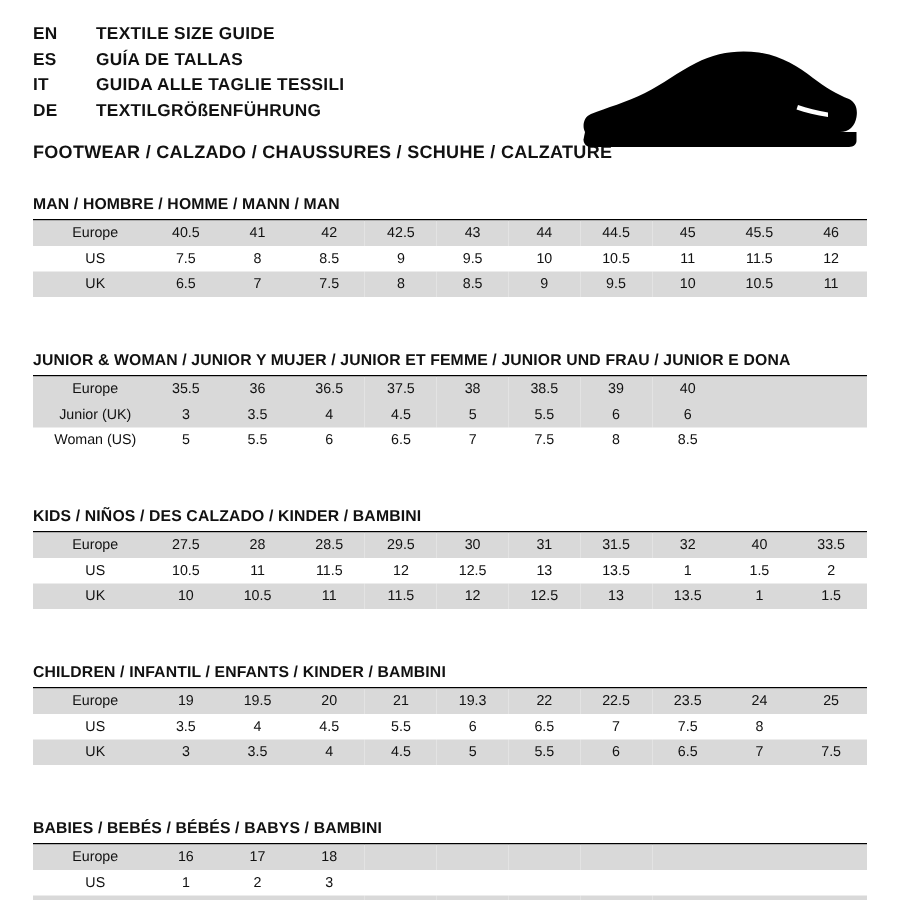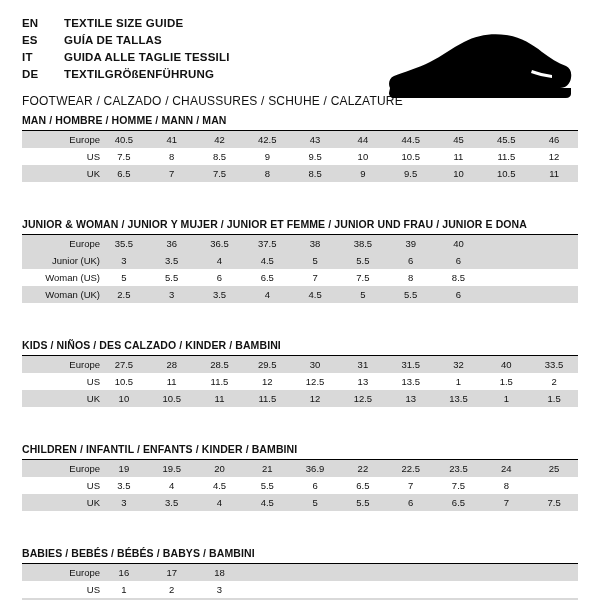--- a/index.html
+++ b/index.html
@@ -43,28 +43,28 @@
   }
   .shoe-wrap {
     position: absolute;
     right: 6px;
     top: 16px;
     width: 190px;
     height: 68px;
   }
   .title-footwear {
     font-size: 12px;
-    font-weight: normal;
+    font-weight: bold;
     letter-spacing: 0.2px;
     margin-top: 10px;
   }
 
   
   .section {
-    margin-top: 6px;
+    margin-top: 22px;
   }
   .section.tight {
     margin-top: 36px;
   }
   .section-title {
     font-size: 10.5px;
     font-weight: bold;
     letter-spacing: 0.1px;
     padding-bottom: 4px;
     border-bottom: 1px solid #000000;
@@ -77,21 +77,21 @@
   }
   table.size td {
     font-size: 9.5px;
     height: 17px;
     line-height: 17px;
     padding: 0;
     text-align: center;
     color: #111111;
   }
   table.size td.lbl {
-    text-align: right;
+    text-align: center;
     padding-left: 5px;
   }
   table.size tr.shade td {
     background: #d9d9d9;
   }
   .col-label {
     width: 78px;
   }
 </style>
 </head>
@@ -241,33 +241,20 @@
           <td>5.5</td>
           <td>6</td>
           <td>6.5</td>
           <td>7</td>
           <td>7.5</td>
           <td>8</td>
           <td>8.5</td>
           <td></td>
           <td></td>
         </tr>
-        <tr class="shade">
-          <td class="lbl">Woman (UK)</td>
-          <td>2.5</td>
-          <td>3</td>
-          <td>3.5</td>
-          <td>4</td>
-          <td>4.5</td>
-          <td>5</td>
-          <td>5.5</td>
-          <td>6</td>
-          <td></td>
-          <td></td>
-        </tr>
       </tbody>
     </table>
   </div>
 
   <div class="section tight">
     <div class="section-title">KIDS / NIÑOS / DES CALZADO / KINDER / BAMBINI</div>
     <table class="size">
       <colgroup>
           <col class="col-label">
           <col>
@@ -341,21 +328,21 @@
           <col>
           <col>
         </colgroup>
       <tbody>
         <tr class="shade">
           <td class="lbl">Europe</td>
           <td>19</td>
           <td>19.5</td>
           <td>20</td>
           <td>21</td>
-          <td>36.9</td>
+          <td>19.3</td>
           <td>22</td>
           <td>22.5</td>
           <td>23.5</td>
           <td>24</td>
           <td>25</td>
         </tr>
         <tr>
           <td class="lbl">US</td>
           <td>3.5</td>
           <td>4</td>

